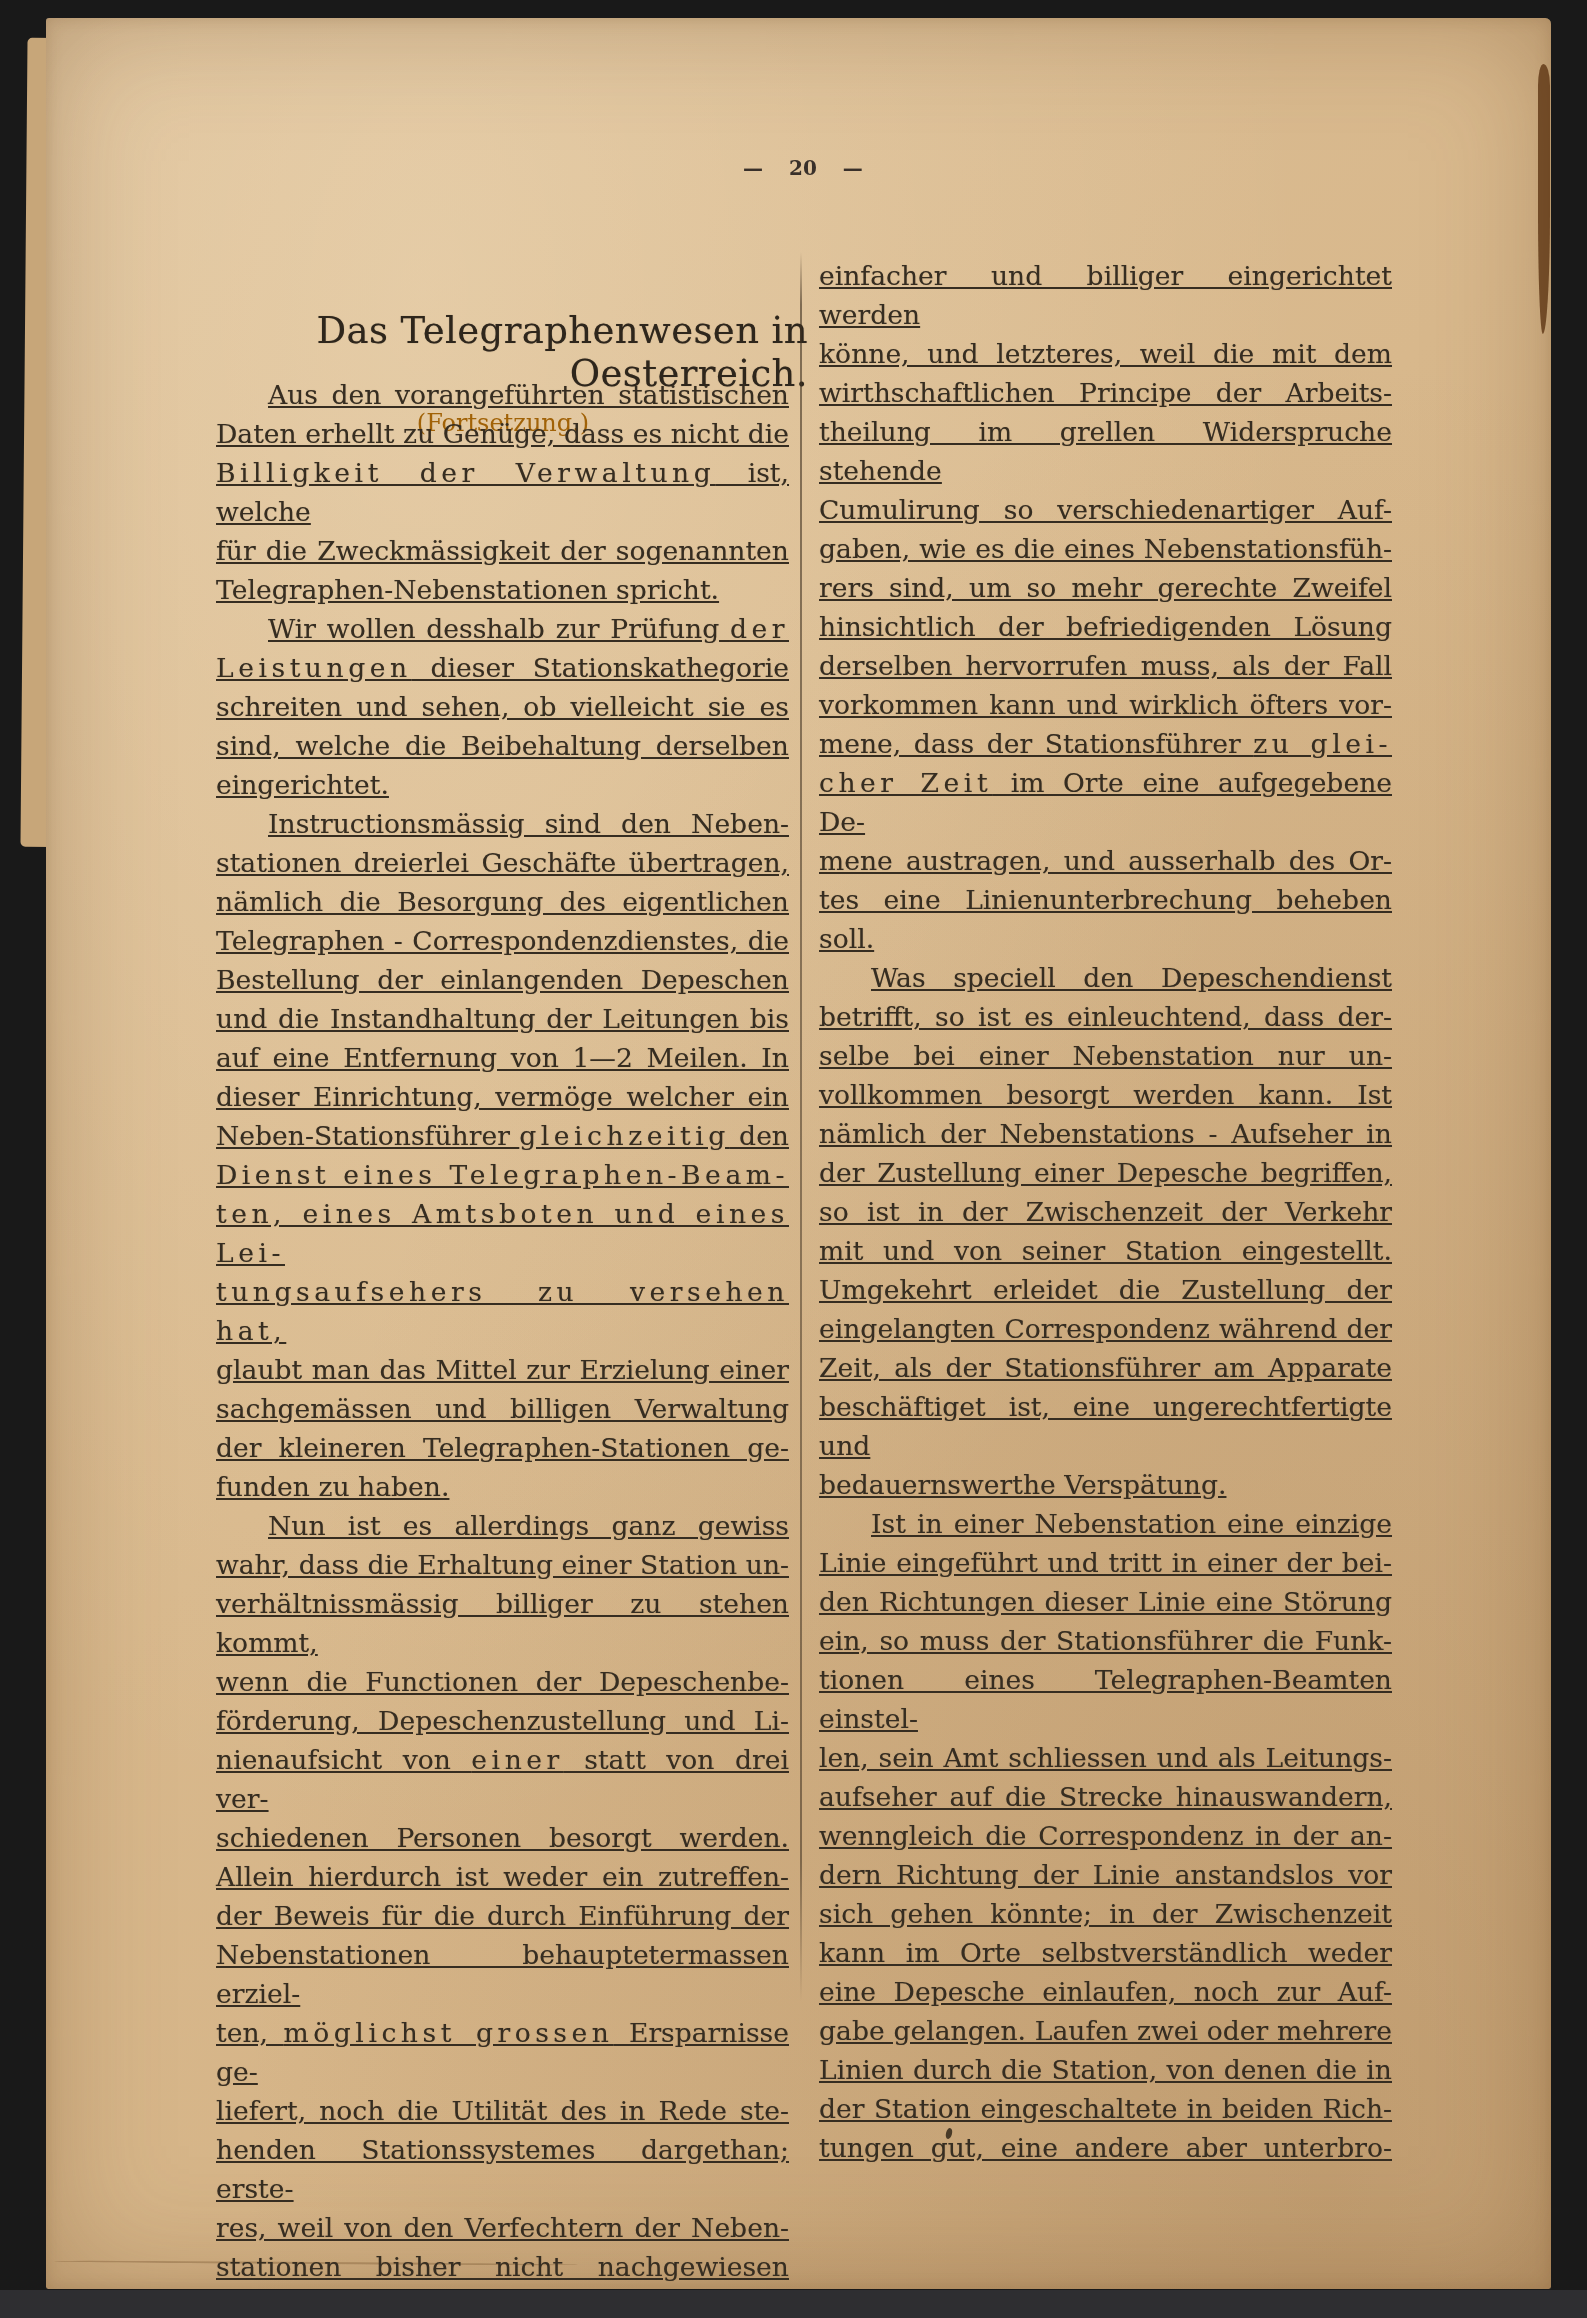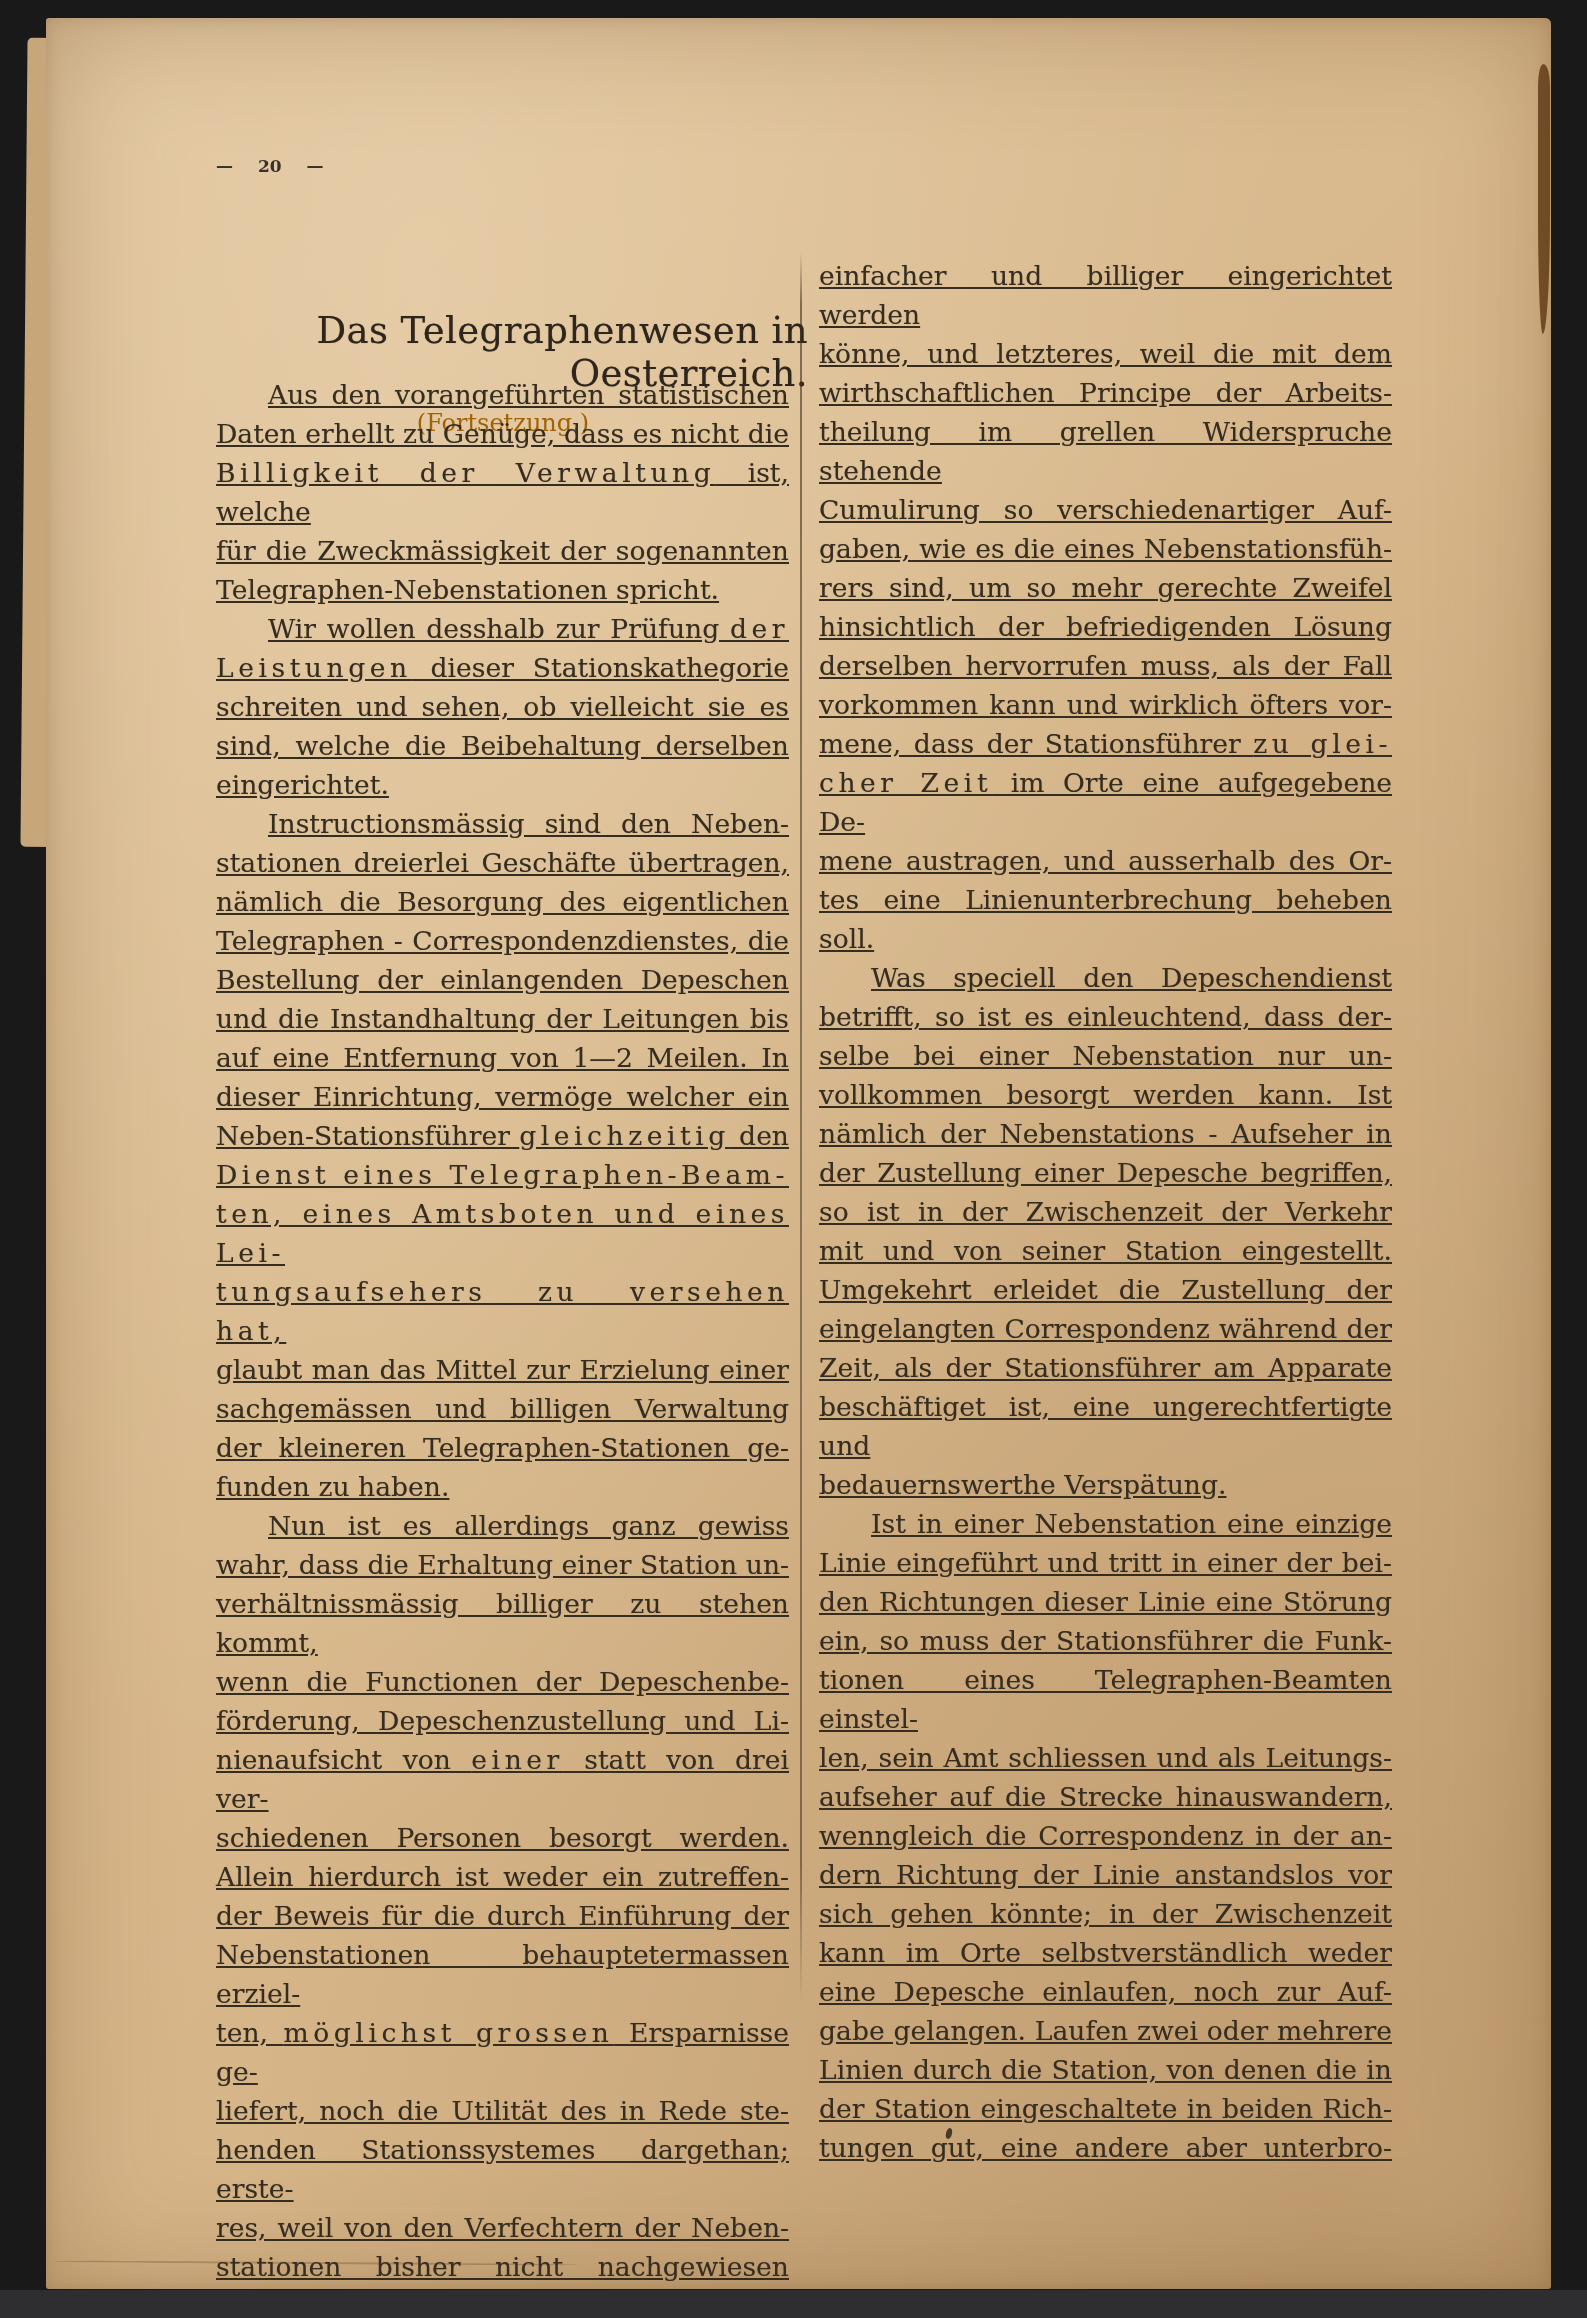--- a/index.html
+++ b/index.html
@@ -29,21 +29,21 @@
     content:''; position:absolute; left:8px; bottom:24px; width:524px; height:2.4px;
     background:rgba(115,80,42,0.35); border-radius:50%; transform:rotate(0.4deg);
   }
   .gutter-tear {
     position:absolute; left:1492px; top:46px; width:12px; height:270px;
     background:#5c3513; opacity:.8;
     border-radius:45% 55% 60% 40% / 8% 8% 46% 46%;
   }
   .page-number {
     position:absolute; top:156px; left:216px; width:1174px;
-    font-size:17px; font-weight:bold; color:#39302a;
+    text-align:center; font-size:20px; font-weight:bold; color:#39302a;
     word-spacing:19px;
   }
   .title {
     position:absolute; top:309px; left:197px; width:611px;
     text-align:right; font-size:37px; font-weight:normal; color:#2e261c;
     letter-spacing:0.4px;
     text-shadow:0 0 0.8px rgba(46,38,28,0.45);
   }
   .subtitle {
     position:absolute; top:409px; left:216px; width:574px;

